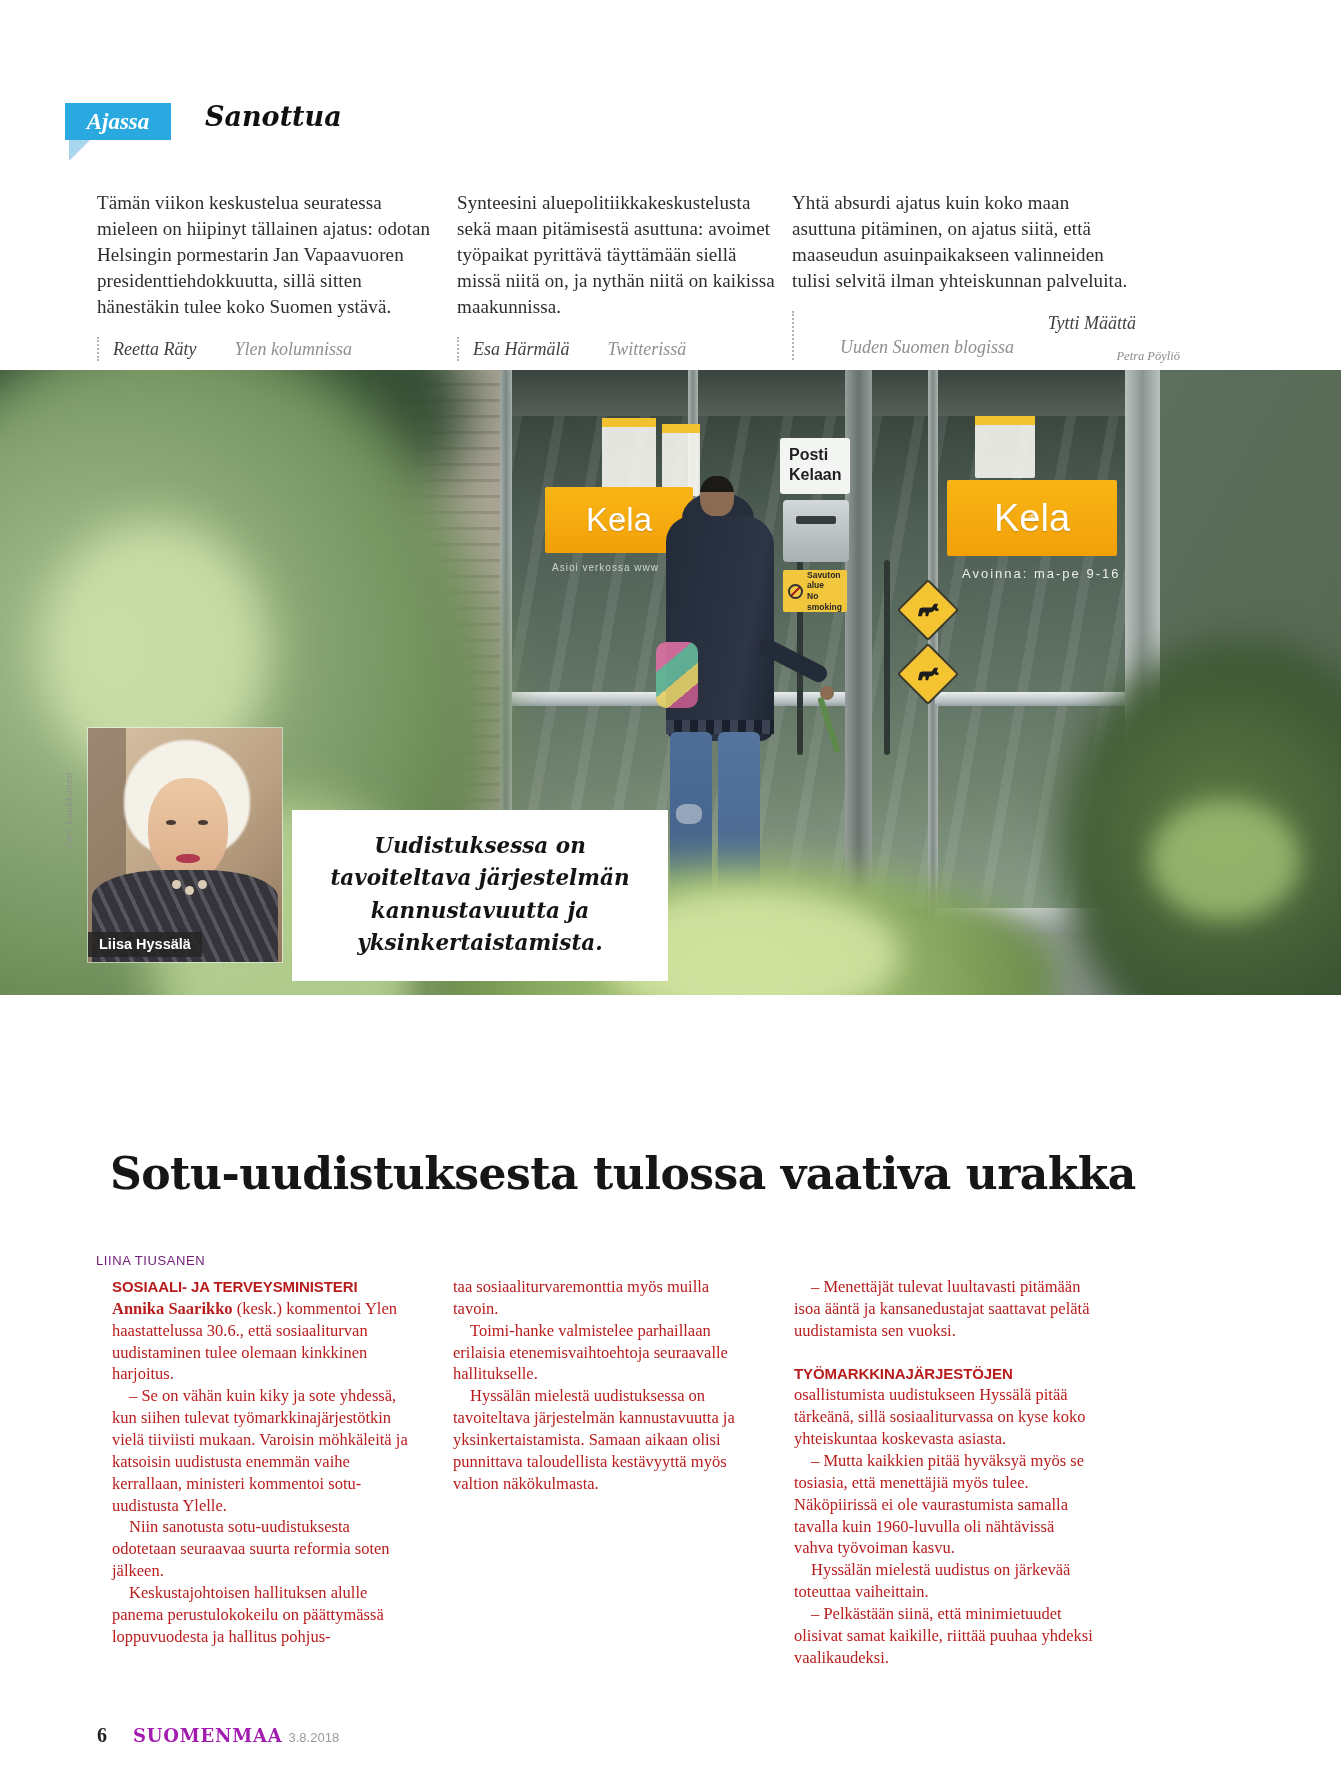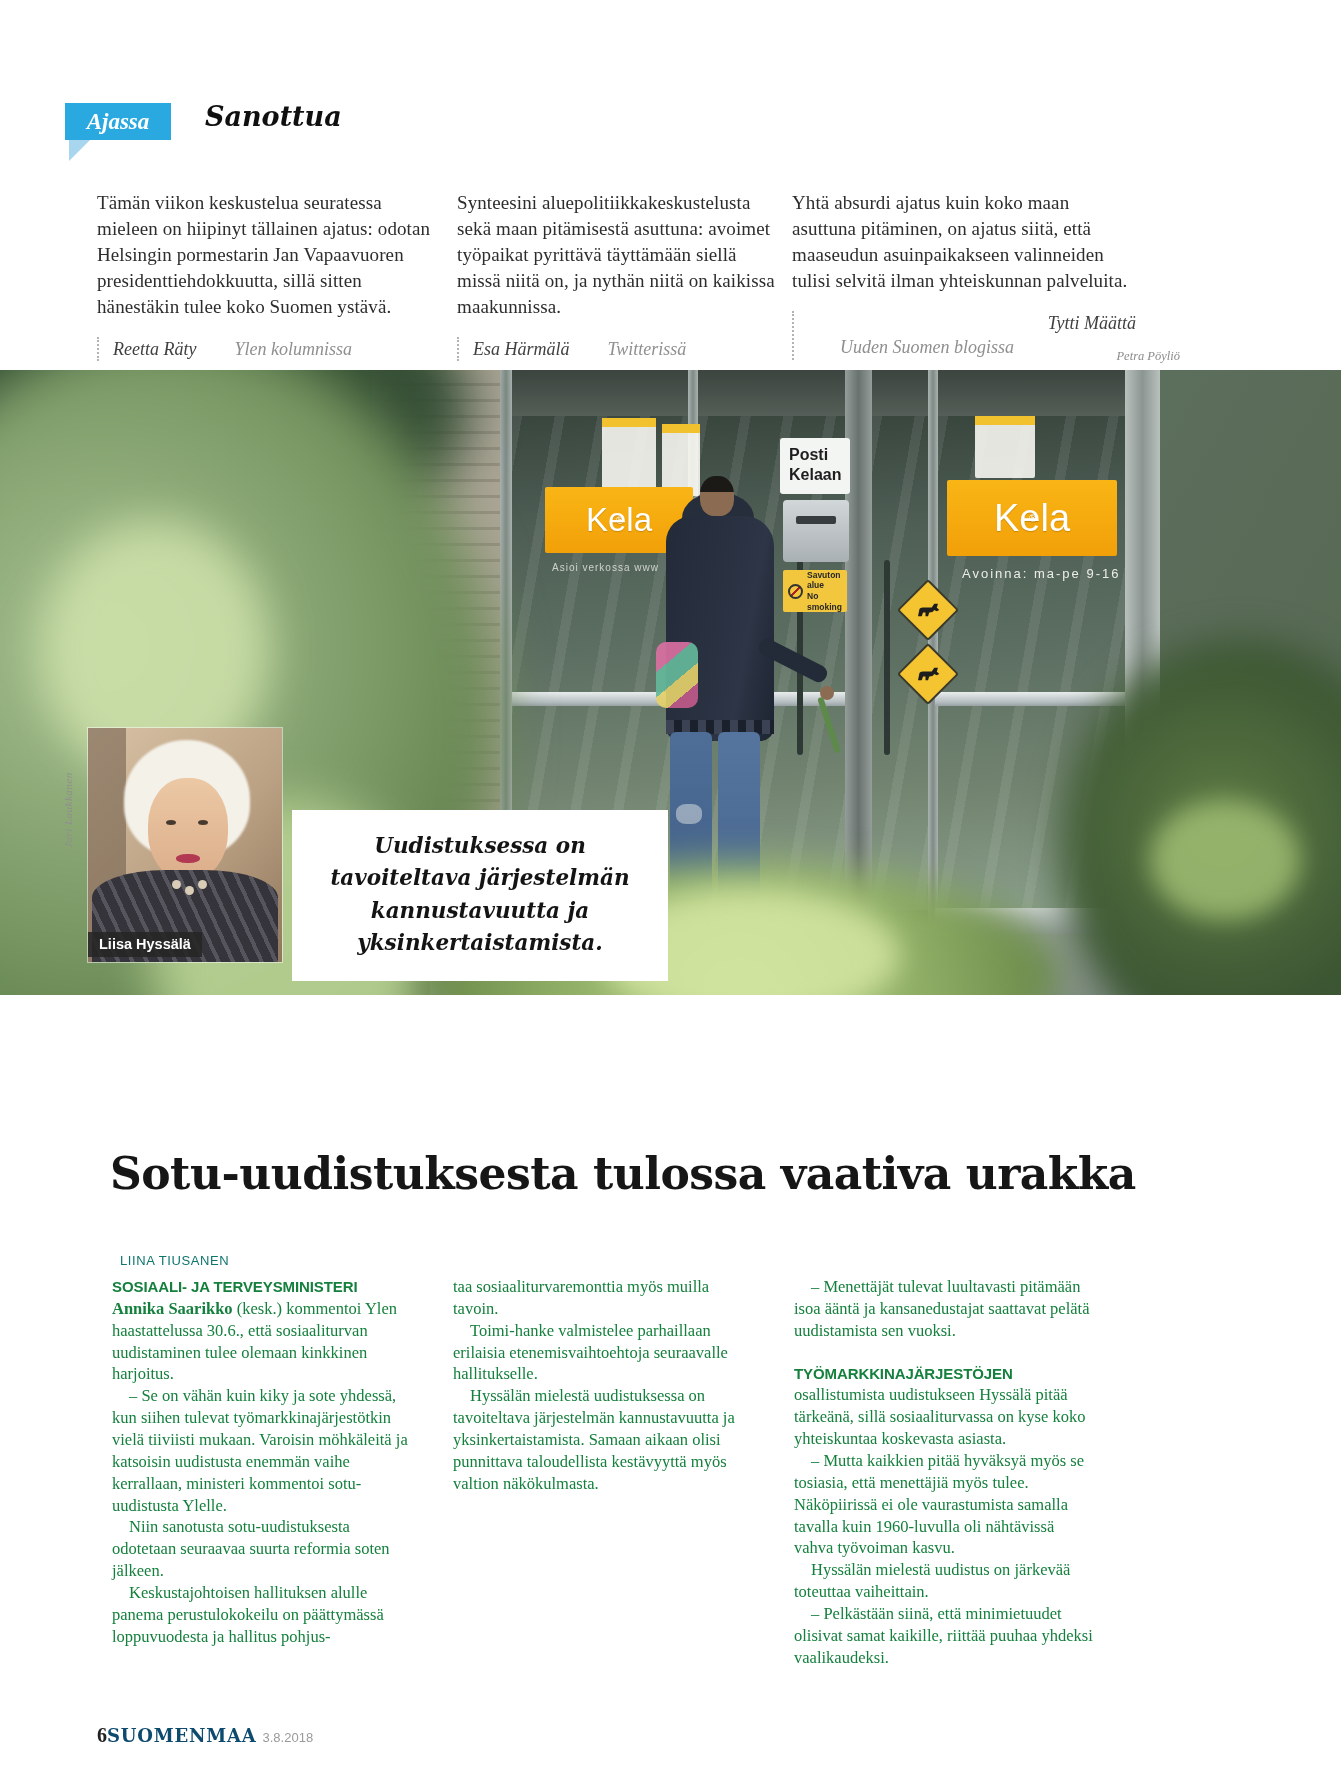--- a/index.html
+++ b/index.html
@@ -168,34 +168,34 @@
     font-size:11px; writing-mode:vertical-rl; transform:rotate(180deg); letter-spacing:.5px; font-style:italic; }
   
   .pullquote { left:292px; top:440px; width:376px; z-index:6; background:#ffffff;
     padding:20px 16px 22px; text-align:center;
     font-family:"DejaVu Serif",serif; font-style:italic; font-weight:bold;
     font-size:21.5px; line-height:1.5; color:#141414; }
   
   .headline { position:absolute; left:110px; top:1148px; width:1080px;
     font-family:"DejaVu Serif",serif; font-weight:bold; font-size:44px;
     letter-spacing:-0.5px; color:#161616; }
-  .byline { position:absolute; left:120px; top:1253px;
-    font-family:"Liberation Sans",sans-serif; font-size:13px; letter-spacing:.6px; color:#0f766e; }
+  .byline { position:absolute; left:96px; top:1253px;
+    font-family:"Liberation Sans",sans-serif; font-size:13px; letter-spacing:.6px; color:#701a75; }
   .columns { position:absolute; left:112px; top:1276px; width:983px;
     display:grid; grid-template-columns:repeat(3,1fr); column-gap:40px;
-    font-size:16.5px; line-height:1.325; color:#15803d; }
+    font-size:16.5px; line-height:1.325; color:#b91c1c; }
   .body-para { margin:0; }
   .body-para.indent { text-indent:17px; }
   .body-para.space-before { margin-top:21px; }
   .run-sans { font-family:"Liberation Sans",sans-serif; font-weight:700; font-size:15px; letter-spacing:-0.1px; }
   .run-bold { font-weight:700; }
   
   .footer { position:absolute; left:97px; top:1724px; display:flex; align-items:baseline; }
   .footer .pageno { font-size:20px; font-weight:bold; color:#222; }
-  .footer .brand { font-size:18px; font-weight:bold; letter-spacing:.8px; color:#0c4a6e; margin-left:0; font-family:"DejaVu Serif",serif; }
+  .footer .brand { font-size:18px; font-weight:bold; letter-spacing:.8px; color:#a21caf; margin-left:26px; font-family:"DejaVu Serif",serif; }
   .footer .date { font-size:13px; color:#9a9a9a; margin-left:6px; font-family:"Liberation Sans",sans-serif; }
 </style>
 </head>
 <body>
 
 <div class="page">
 
   <div class="section-tag">
     <span>Ajassa</span>
     <div class="tag-tail"></div>

